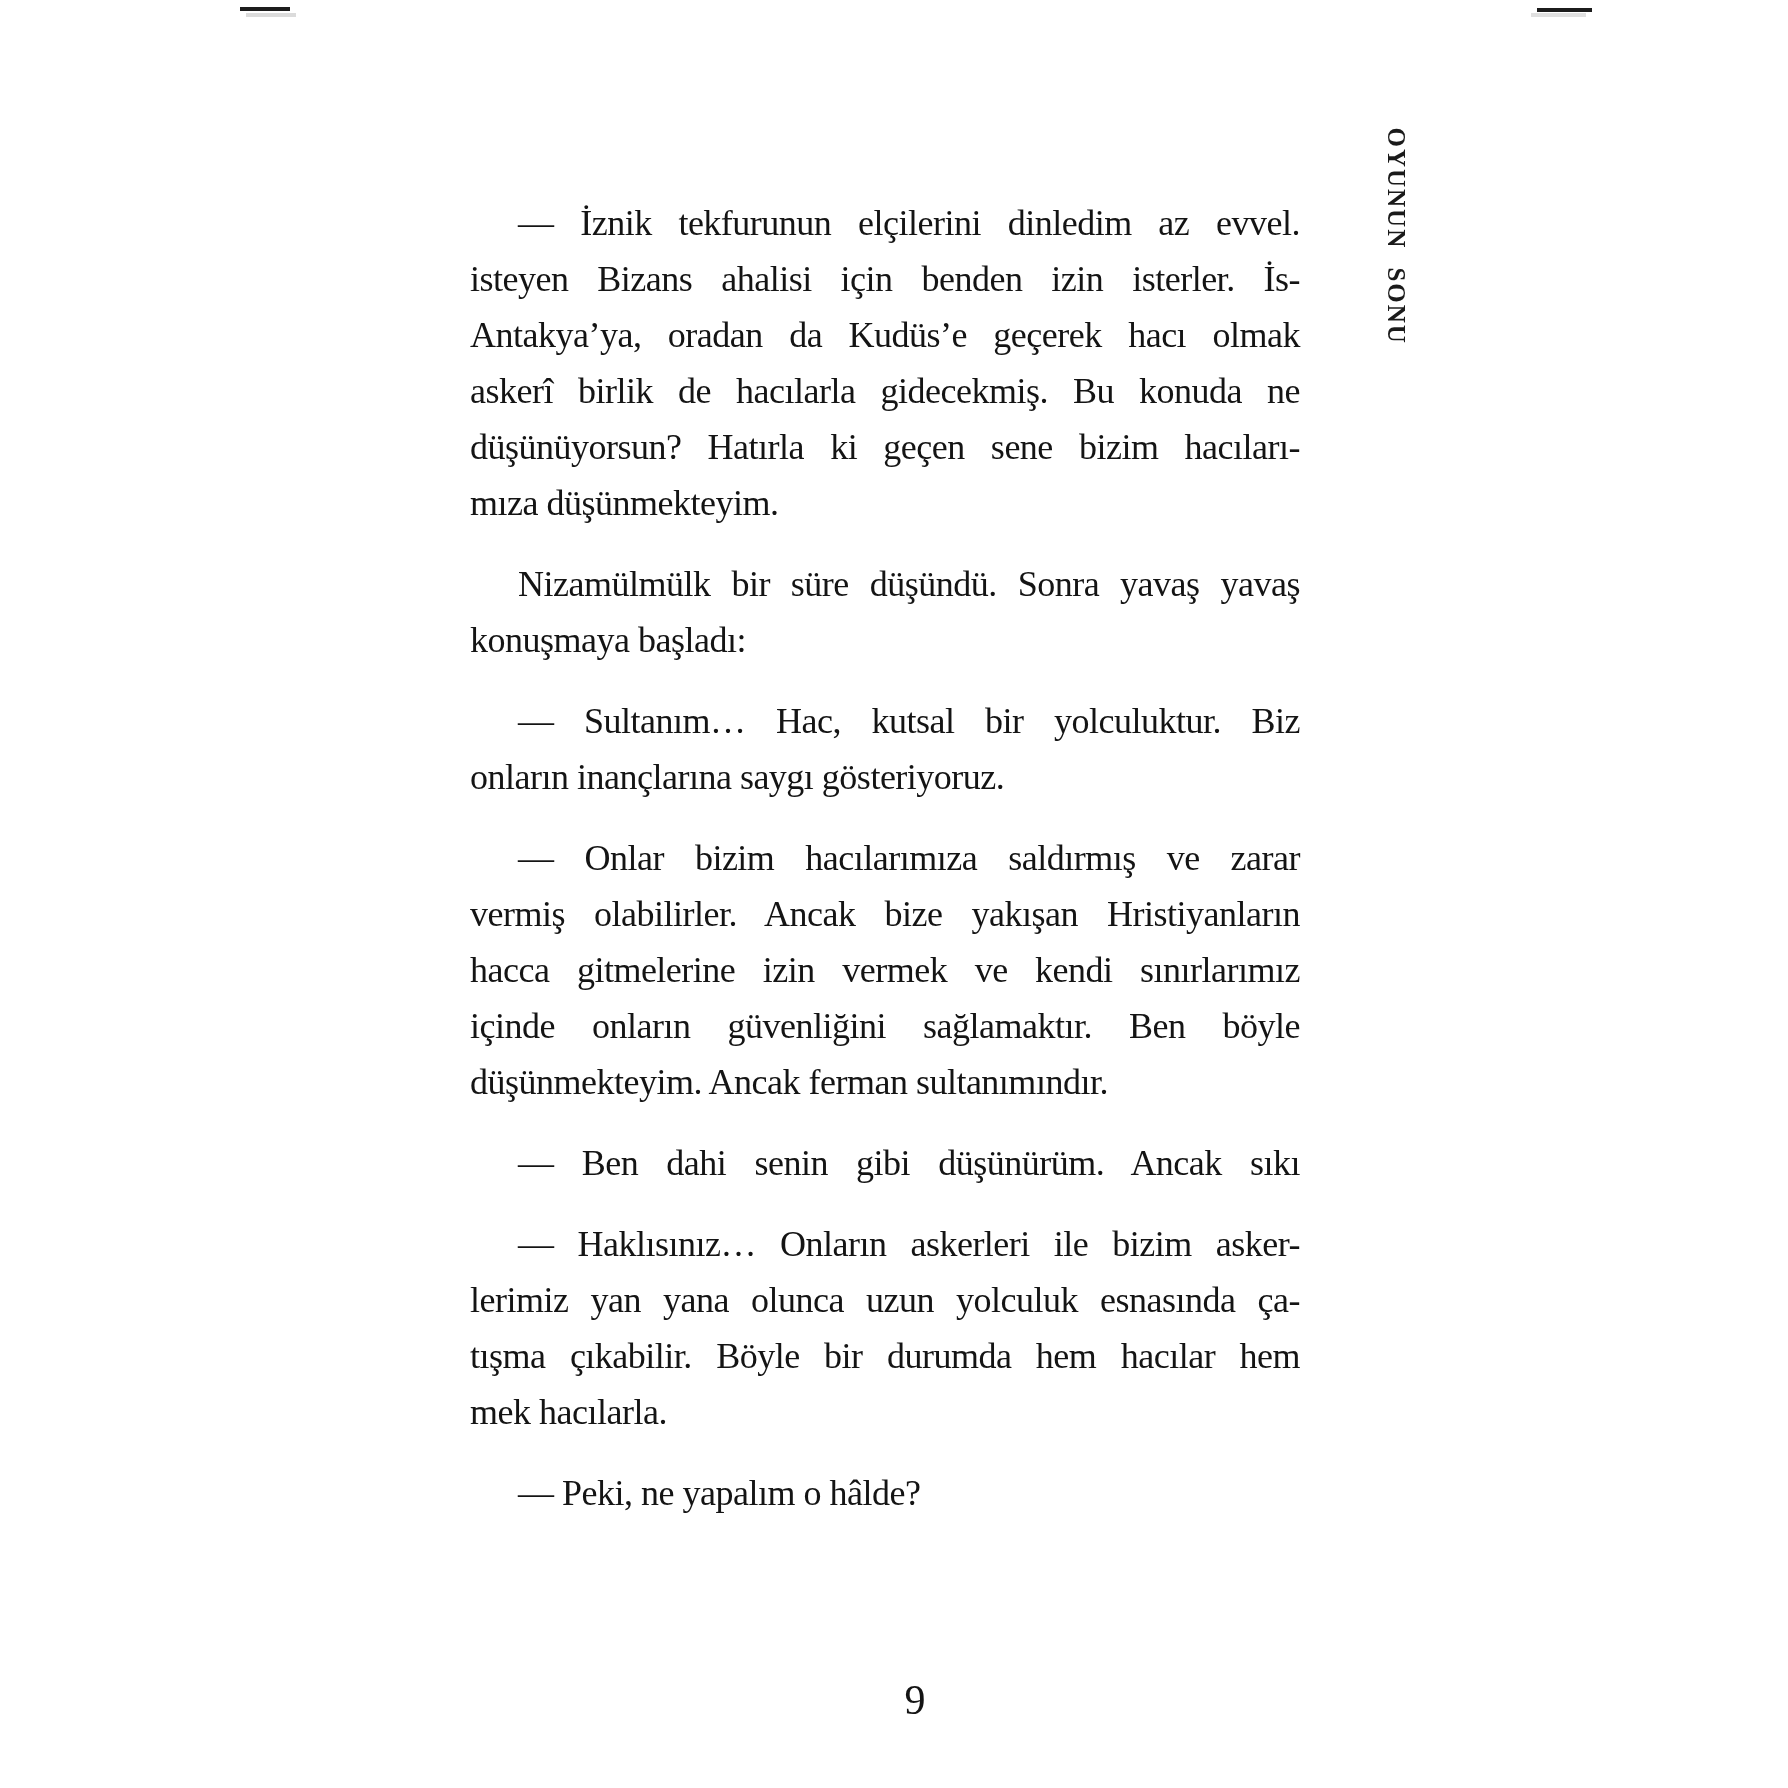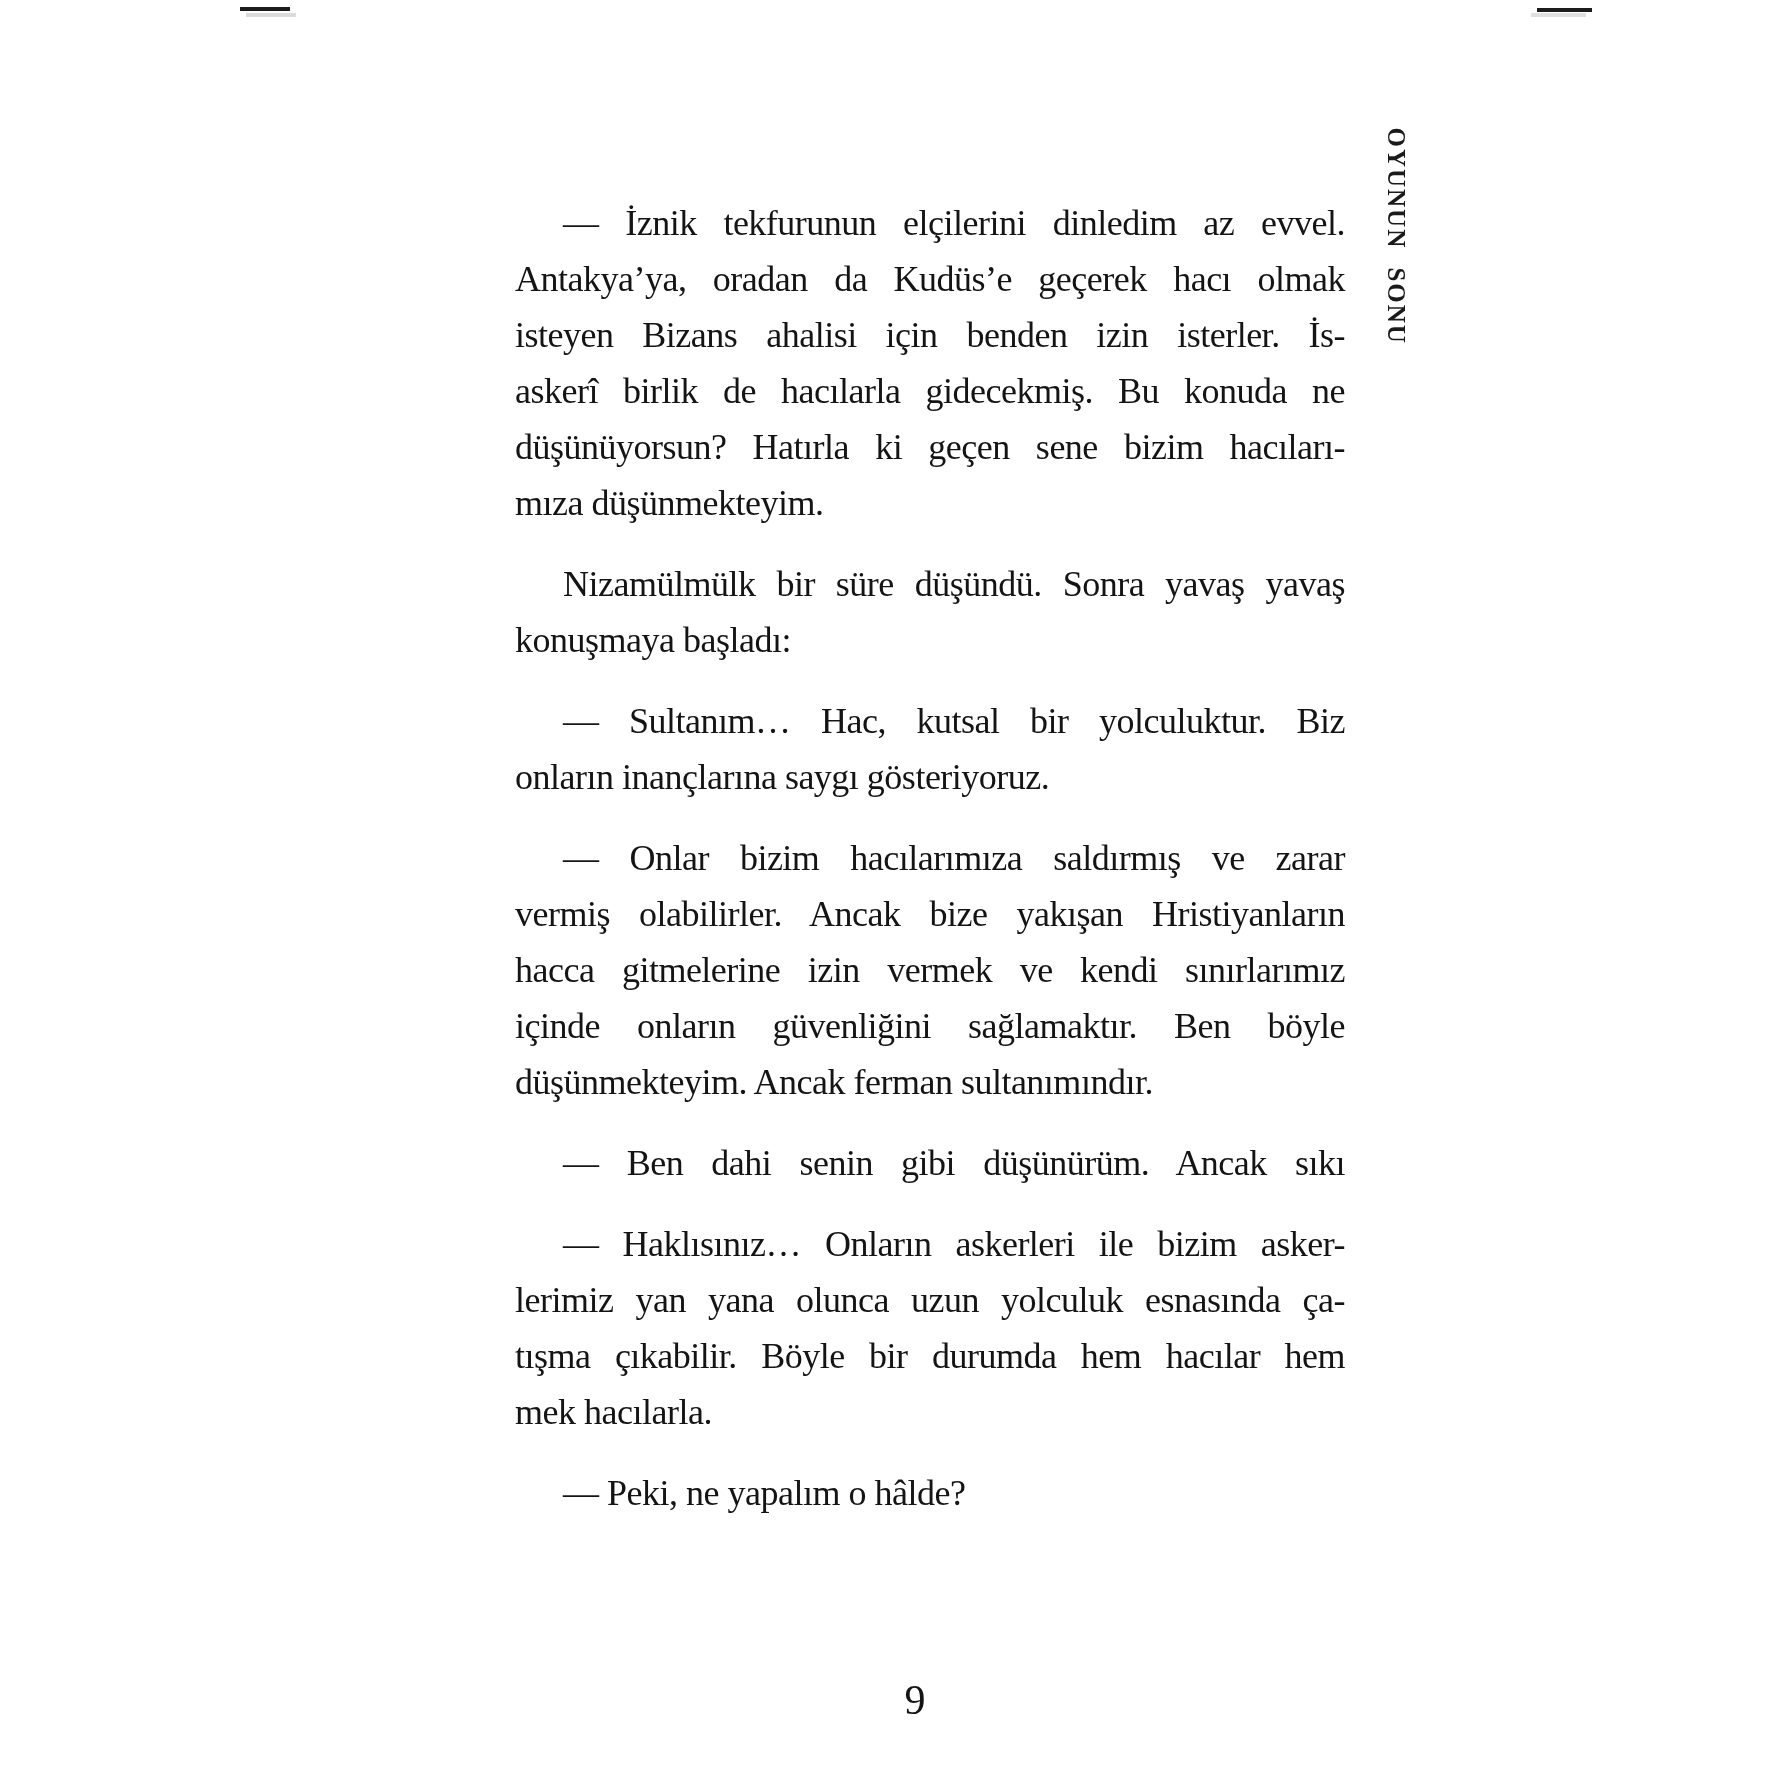--- a/index.html
+++ b/index.html
@@ -39,21 +39,21 @@
     letter-spacing: 2px;
     word-spacing: 10px;
     white-space: nowrap;
     text-align: center;
     color: #1a1a1a;
   }
 
   
   .text-block {
     position: absolute;
-    left: 515px;
+    left: 470px;
     top: 195px;
     width: 830px;
     font-size: 36px;
     letter-spacing: -0.5px;
   }
   .para { margin: 0; padding: 0; }
   .para + .para { margin-top: 25px; }
   .line {
     line-height: 56px;
     text-align: justify;
@@ -82,22 +82,22 @@
 
   <div class="corner-mark left"></div>
   <div class="corner-mark right"></div>
 
   <div class="running-header">OYUNUN SONU</div>
 
   <div class="text-block">
 
     <div class="para">
       <div class="line indent">— İznik tekfurunun elçilerini dinledim az evvel.</div>
+      <div class="line">isteyen Bizans ahalisi için benden izin isterler. İs-</div>
       <div class="line">Antakya’ya, oradan da Kudüs’e geçerek hacı olmak</div>
-      <div class="line">isteyen Bizans ahalisi için benden izin isterler. İs-</div>
       <div class="line">askerî birlik de hacılarla gidecekmiş. Bu konuda ne</div>
       <div class="line">düşünüyorsun? Hatırla ki geçen sene bizim hacıları-</div>
       <div class="line last">mıza düşünmekteyim.</div>
     </div>
 
     <div class="para">
       <div class="line indent">Nizamülmülk bir süre düşündü. Sonra yavaş yavaş</div>
       <div class="line last">konuşmaya başladı:</div>
     </div>
 

